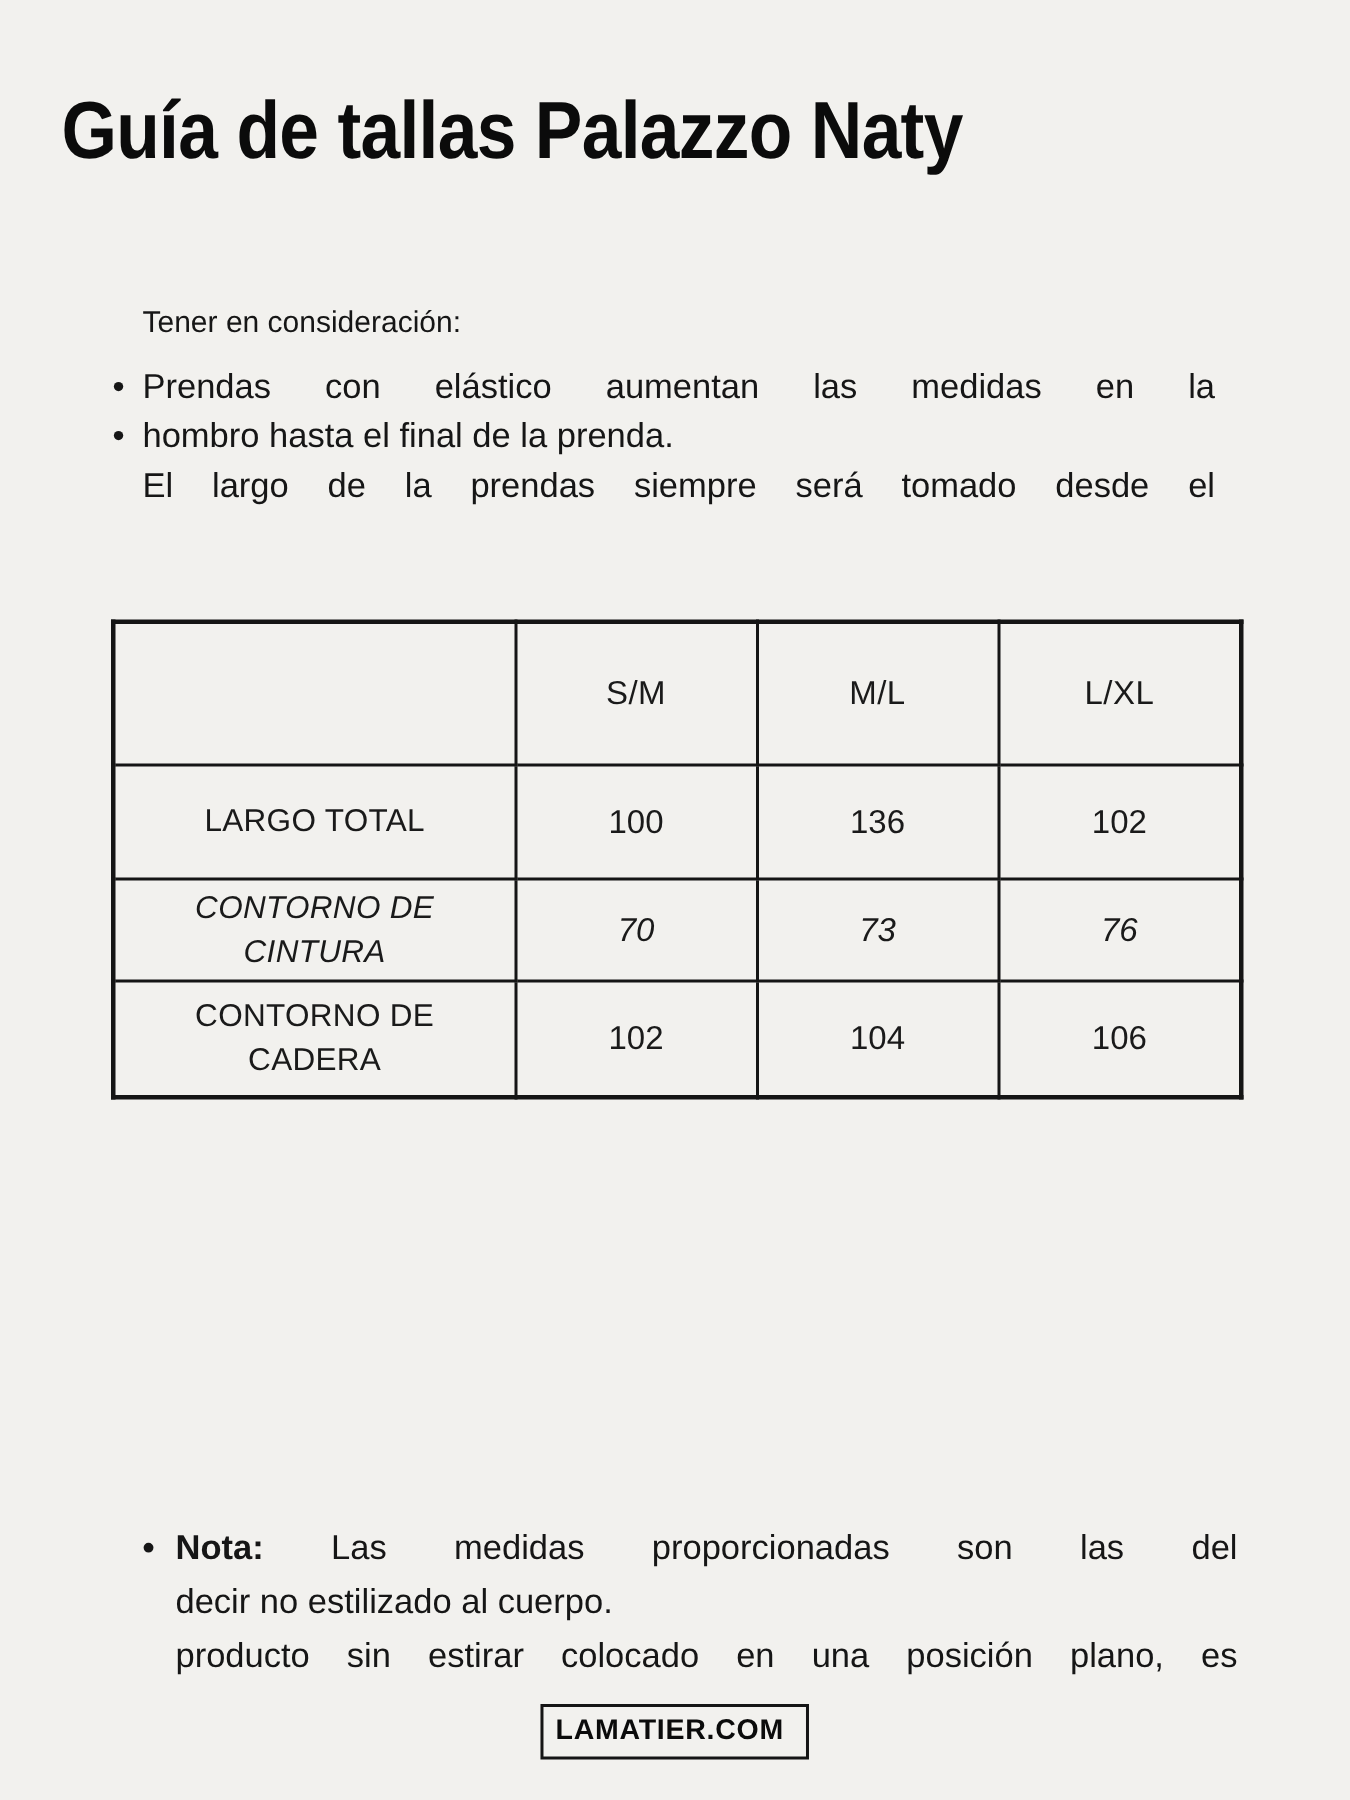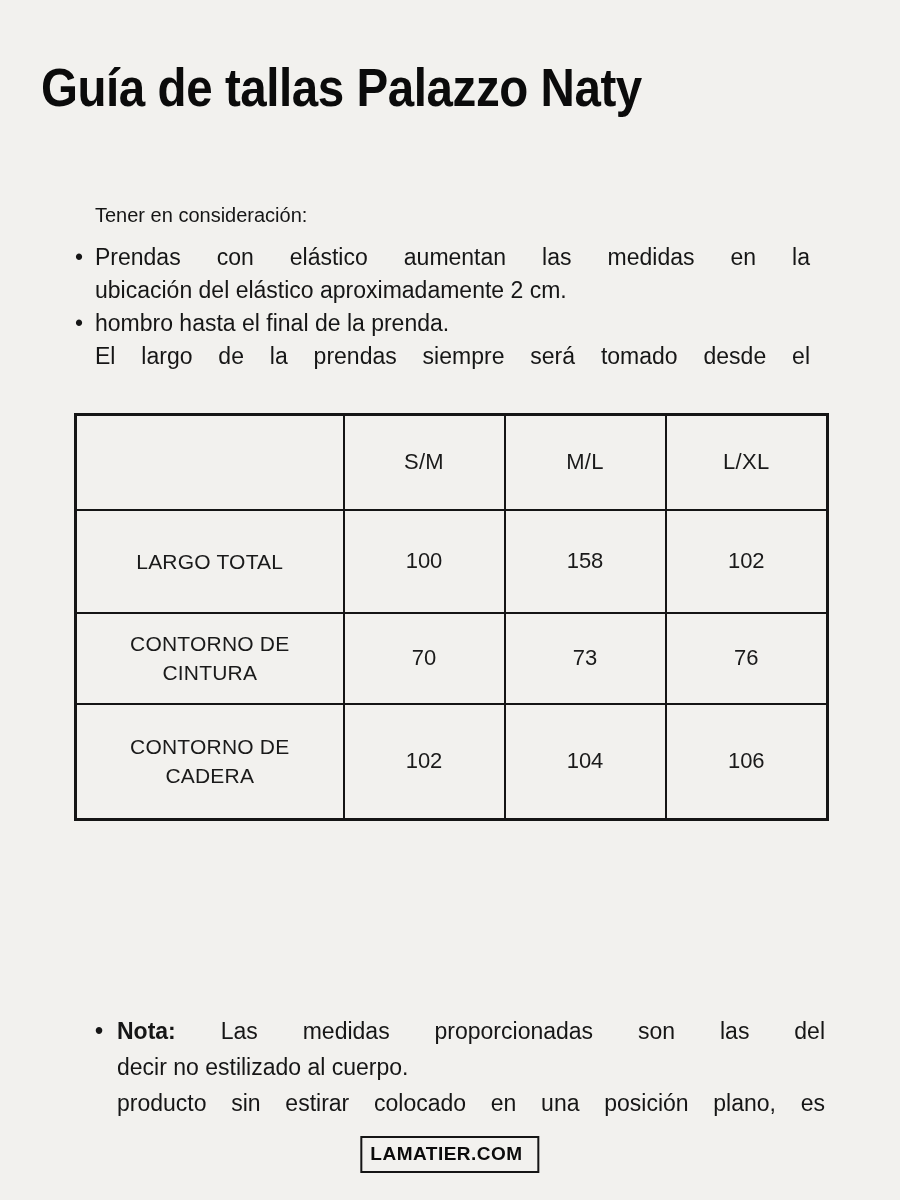--- a/index.html
+++ b/index.html
@@ -74,23 +74,23 @@
     border: 3px solid #151515;
   }
   .size-table th, .size-table td {
     border: 2px solid #151515;
     text-align: center;
     vertical-align: middle;
     font-weight: normal;
     color: #1a1a1a;
   }
   tr.r-head  { height: 95px; }
-  tr.r-largo { height: 103px; }
-  tr.r-cint  { height: 91px; }
-  tr.r-cad   { height: 116px; }
+  tr.r-largo { height: 76px; }
+  tr.r-cint  { height: 68px; font-style: italic; }
+  tr.r-cad   { height: 78px; }
   .col-head  { font-size: 22px; letter-spacing: 0.3px; }
   .label-cell {
     font-size: 21px;
     line-height: 29px;
     padding: 0 34px;
     letter-spacing: 0.2px;
   }
   .value-cell { font-size: 22px; }
 
   
@@ -134,21 +134,20 @@
 
   <h1 class="title"><span class="squeeze">Guía de tallas Palazzo Naty</span></h1>
 
   <div class="cons-heading">Tener en consideración:</div>
 
   <div class="cons-list">
     <div class="bullet-item">
       <span class="marker">•</span>
       <div>
         <div class="jline">Prendas con elástico aumentan las medidas en la</div>
-        <div class="jline lastline">ubicación del elástico aproximadamente 2 cm.</div>
       </div>
     </div>
     <div class="bullet-item">
       <span class="marker">•</span>
       <div>
         <div class="jline lastline">hombro hasta el final de la prenda.</div>
         <div class="jline">El largo de la prendas siempre será tomado desde el</div>
       </div>
     </div>
   </div>
@@ -163,21 +162,21 @@
     <tbody>
       <tr class="r-head">
         <th class="label-cell"></th>
         <th class="col-head">S/M</th>
         <th class="col-head">M/L</th>
         <th class="col-head">L/XL</th>
       </tr>
       <tr class="r-largo">
         <td class="label-cell">LARGO TOTAL</td>
         <td class="value-cell">100</td>
-        <td class="value-cell">158</td>
+        <td class="value-cell">136</td>
         <td class="value-cell">102</td>
       </tr>
       <tr class="r-cint">
         <td class="label-cell">CONTORNO DE CINTURA</td>
         <td class="value-cell">70</td>
         <td class="value-cell">73</td>
         <td class="value-cell">76</td>
       </tr>
       <tr class="r-cad">
         <td class="label-cell">CONTORNO DE CADERA</td>

